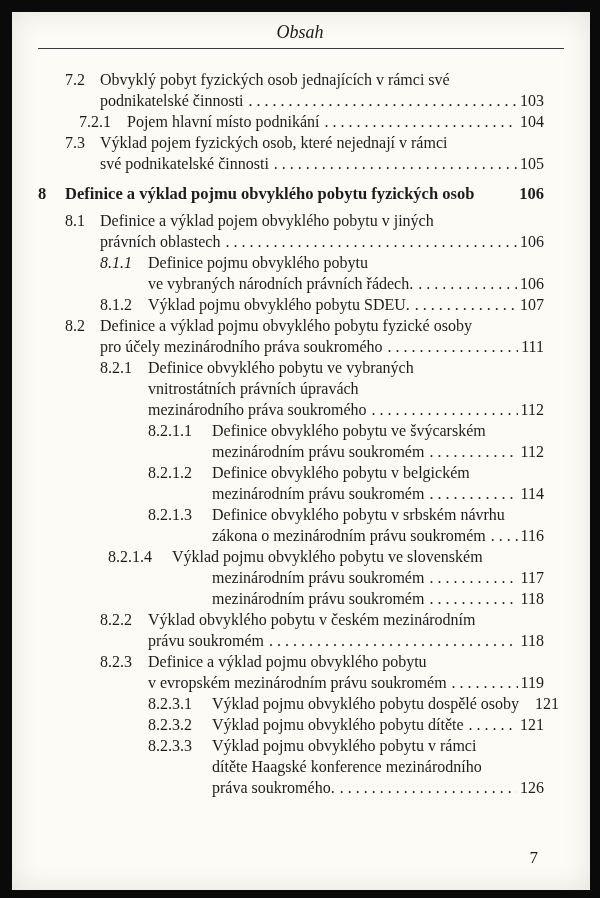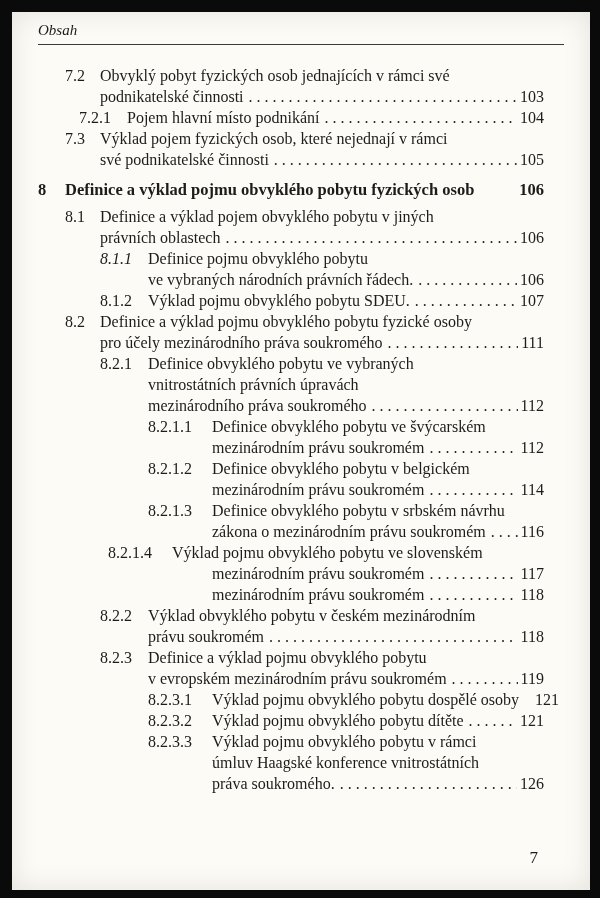--- a/index.html
+++ b/index.html
@@ -13,23 +13,23 @@
   .page {
     position: absolute;
     top: 12px; left: 12px; right: 10px; bottom: 8px;
     background: #fcfbf6;
     box-shadow: inset 0 0 28px rgba(0,0,0,0.10);
     padding: 8px 26px 0 26px;
     box-sizing: border-box;
     color: #1c1c1c;
   }
   .header {
-    text-align: left;
+    text-align: center;
     font-style: italic;
-    font-size: 15px;
+    font-size: 18px;
     padding: 2px 2px 5px 0;
   }
   .header-rule {
     border-top: 1.5px solid #3a3a3a;
     height: 0;
   }
   .toc {
     margin-top: 20px;
     padding-right: 20px;
   }
@@ -234,21 +234,21 @@
         <span class="text">Výklad pojmu obvyklého pobytu dítěte</span>
         <span class="leader"> . . . . . . . . . . . . . . . . . . . . . . . . . . . . . . . . . . . . . . . . . . . . . . . . . . . . . . . . . . . . . . . . . . . . . . . . . . . . . . . . . . . . . . . . . .</span>
         <span class="pg">121</span>
       </div>
       <div class="toc-row">
         <span class="num" style="margin-left: 110px; width: 64px;">8.2.3.3</span>
         <span class="text">Výklad pojmu obvyklého pobytu v rámci</span>
       </div>
       <div class="toc-row">
         <span class="pad" style="margin-left: 174px;"></span>
-        <span class="text">úmluv Haagské konference vnitrostátních</span>
+        <span class="text">dítěte Haagské konference mezinárodního</span>
       </div>
       <div class="toc-row">
         <span class="pad" style="margin-left: 174px;"></span>
         <span class="text">práva soukromého.</span>
         <span class="leader"> . . . . . . . . . . . . . . . . . . . . . . . . . . . . . . . . . . . . . . . . . . . . . . . . . . . . . . . . . . . . . . . . . . . . . . . . . . . . . . . . . . . . . . . . . .</span>
         <span class="pg">126</span>
       </div>
     </div>
 
   <div class="footer">

